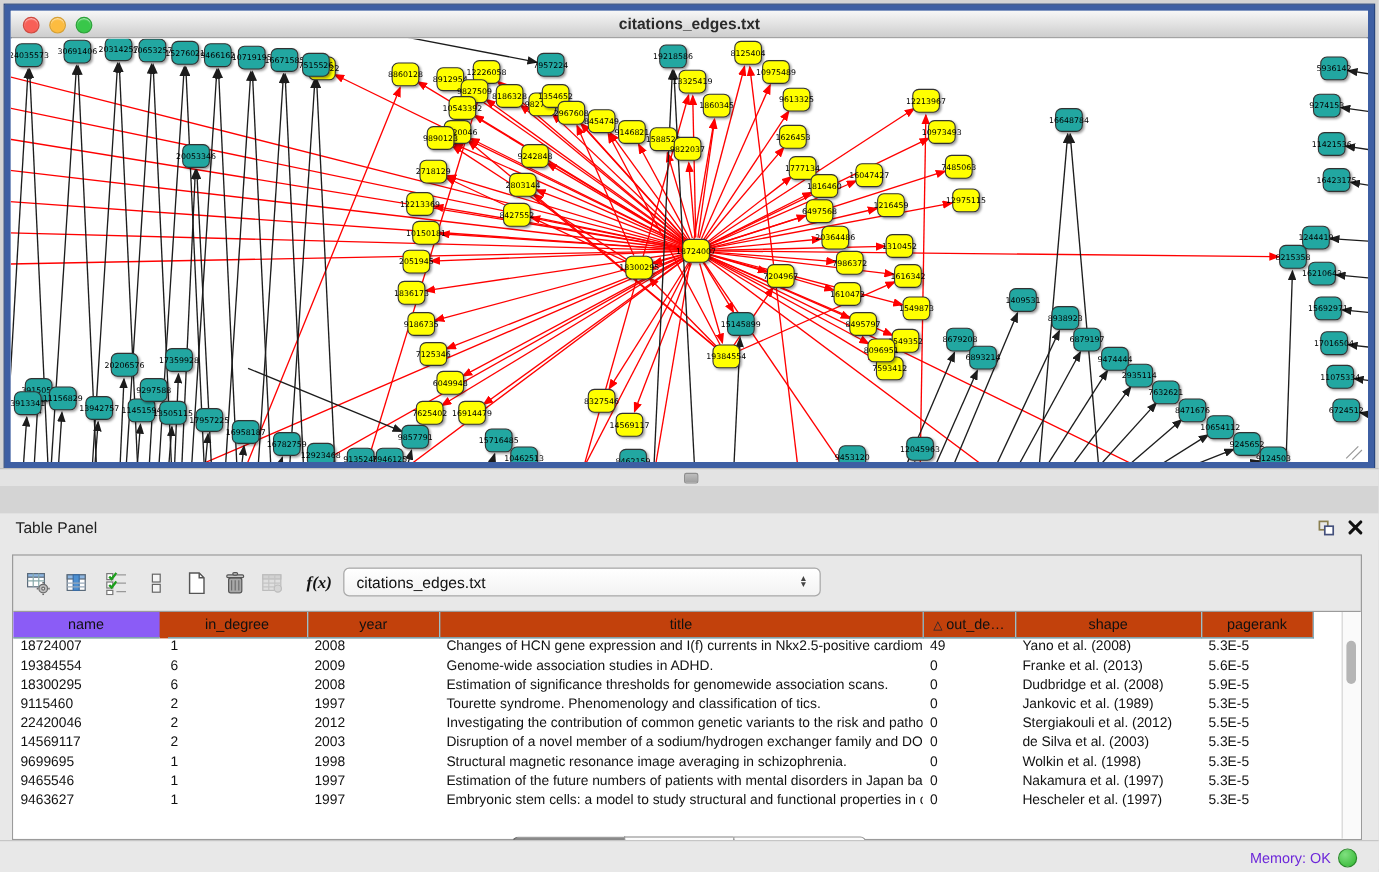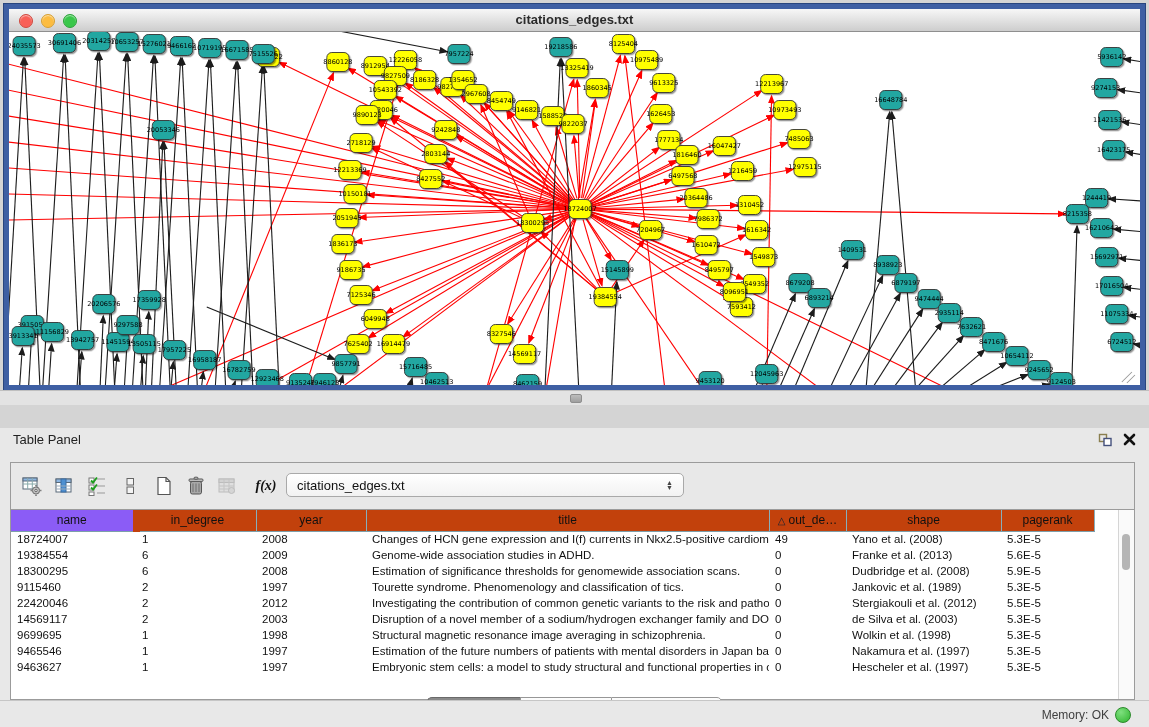--- a/index.html
+++ b/index.html
@@ -75,21 +75,21 @@
   .tabs-row{position:absolute;left:0;top:269px;width:100%;display:flex;justify-content:center;}
   .seg{
     border:1px solid #979797;border-right-width:0;background:linear-gradient(#fdfdfd,#e9e9e9);
     font-size:13px;color:#222;padding:3px 16px;cursor:pointer;white-space:nowrap;font-family:Liberation Serif, serif;
   }
   .seg:first-child{border-radius:5px 0 0 5px;}
   .seg:last-child{border-right-width:1px;border-radius:0 5px 5px 0;}
   .seg.sel{background:linear-gradient(#8b8b8b,#6e6e6e);color:#e6e6e6;border-color:#6a6a6a;}
   
   .statusbar{position:absolute;left:0;top:700px;width:1149px;height:27px;background:#e8e8e8;border-top:1px solid #c6c6c6;}
-  .mem-label{position:absolute;right:40px;top:7px;font-size:12px;color:#404040;}
+  .mem-label{position:absolute;right:40px;top:7px;font-size:12px;color:#6d28d9;}
   .mem-dot{position:absolute;right:18px;top:6px;width:14px;height:14px;border-radius:50%;
      background:radial-gradient(circle at 35% 30%, #7fe07f, #2fb52f);border:1px solid #2a8a2a;}
 </style>
 </head>
 <body>
 
 <div class="net-window">
   <div class="titlebar">
     <div class="lights">
       <span class="light red"></span>

